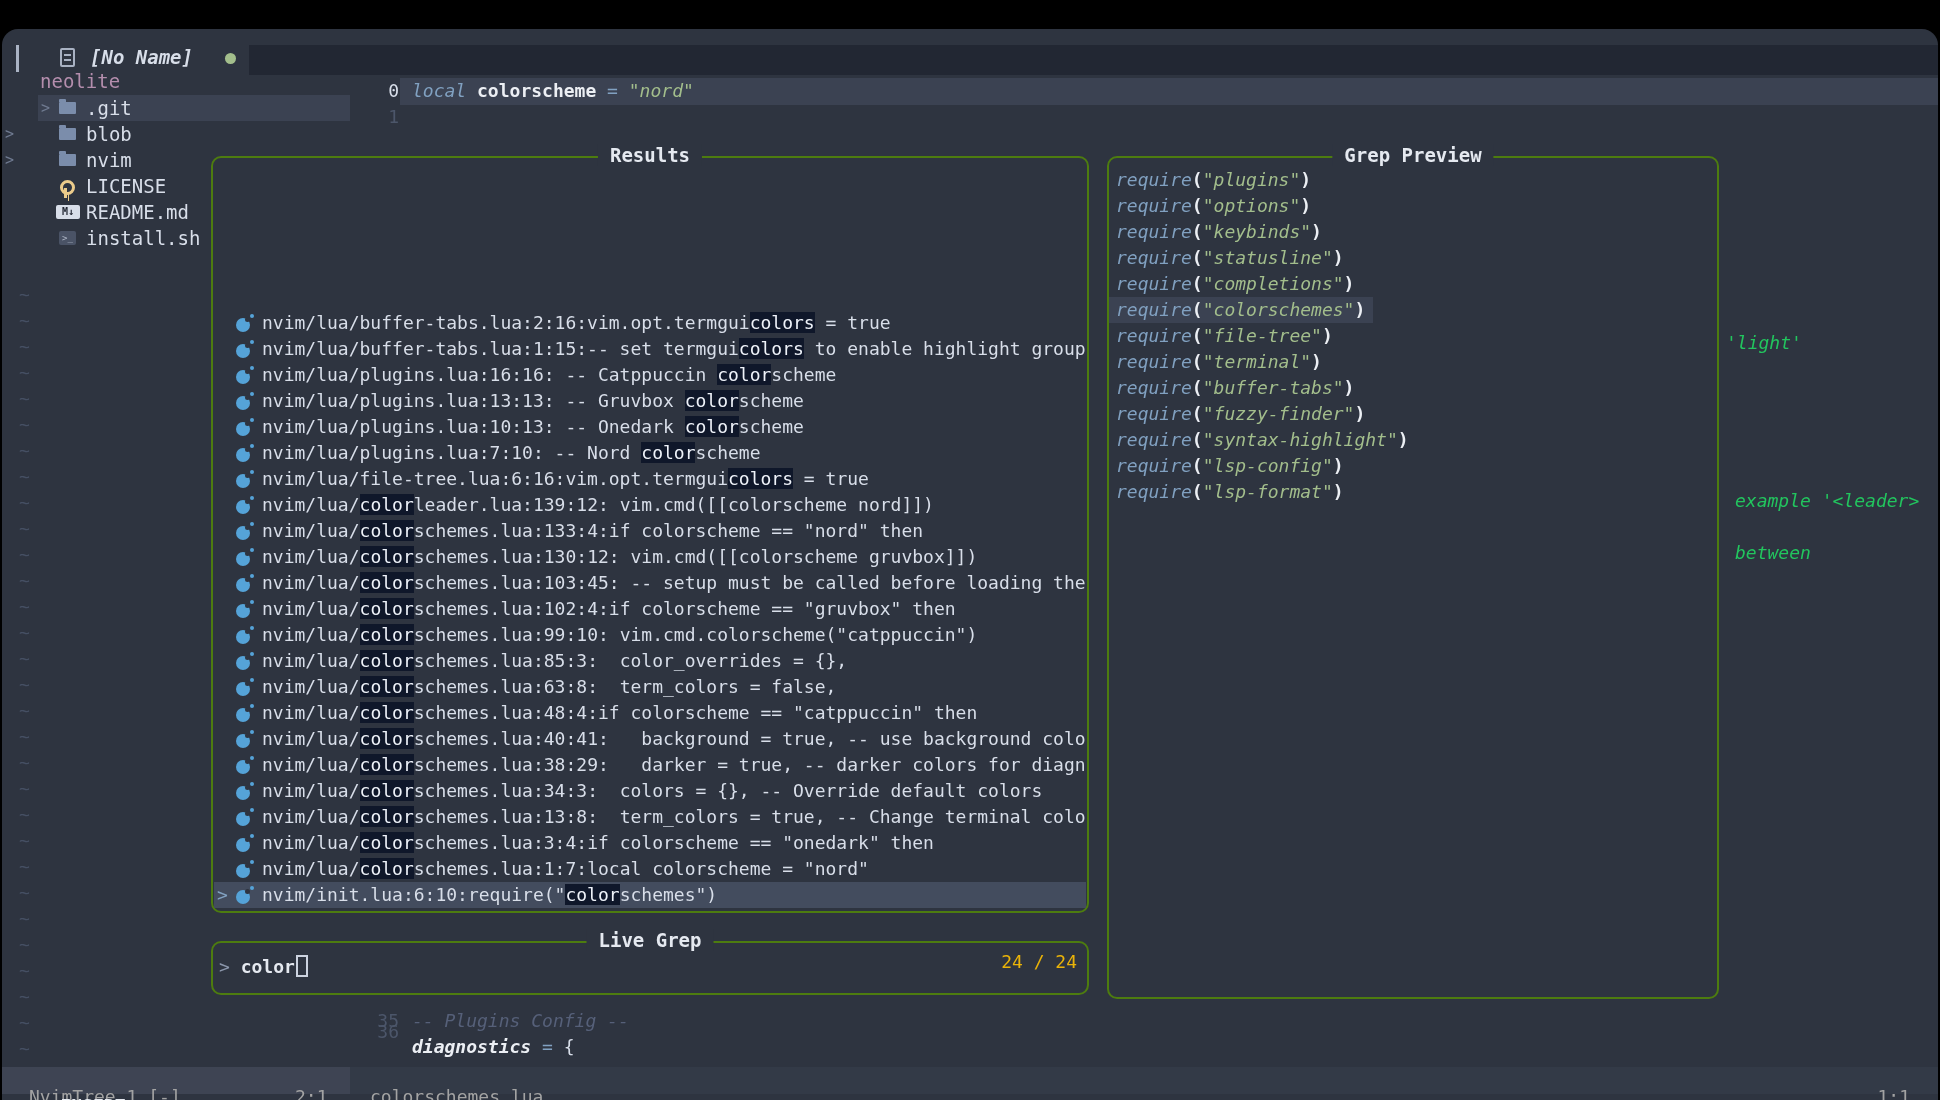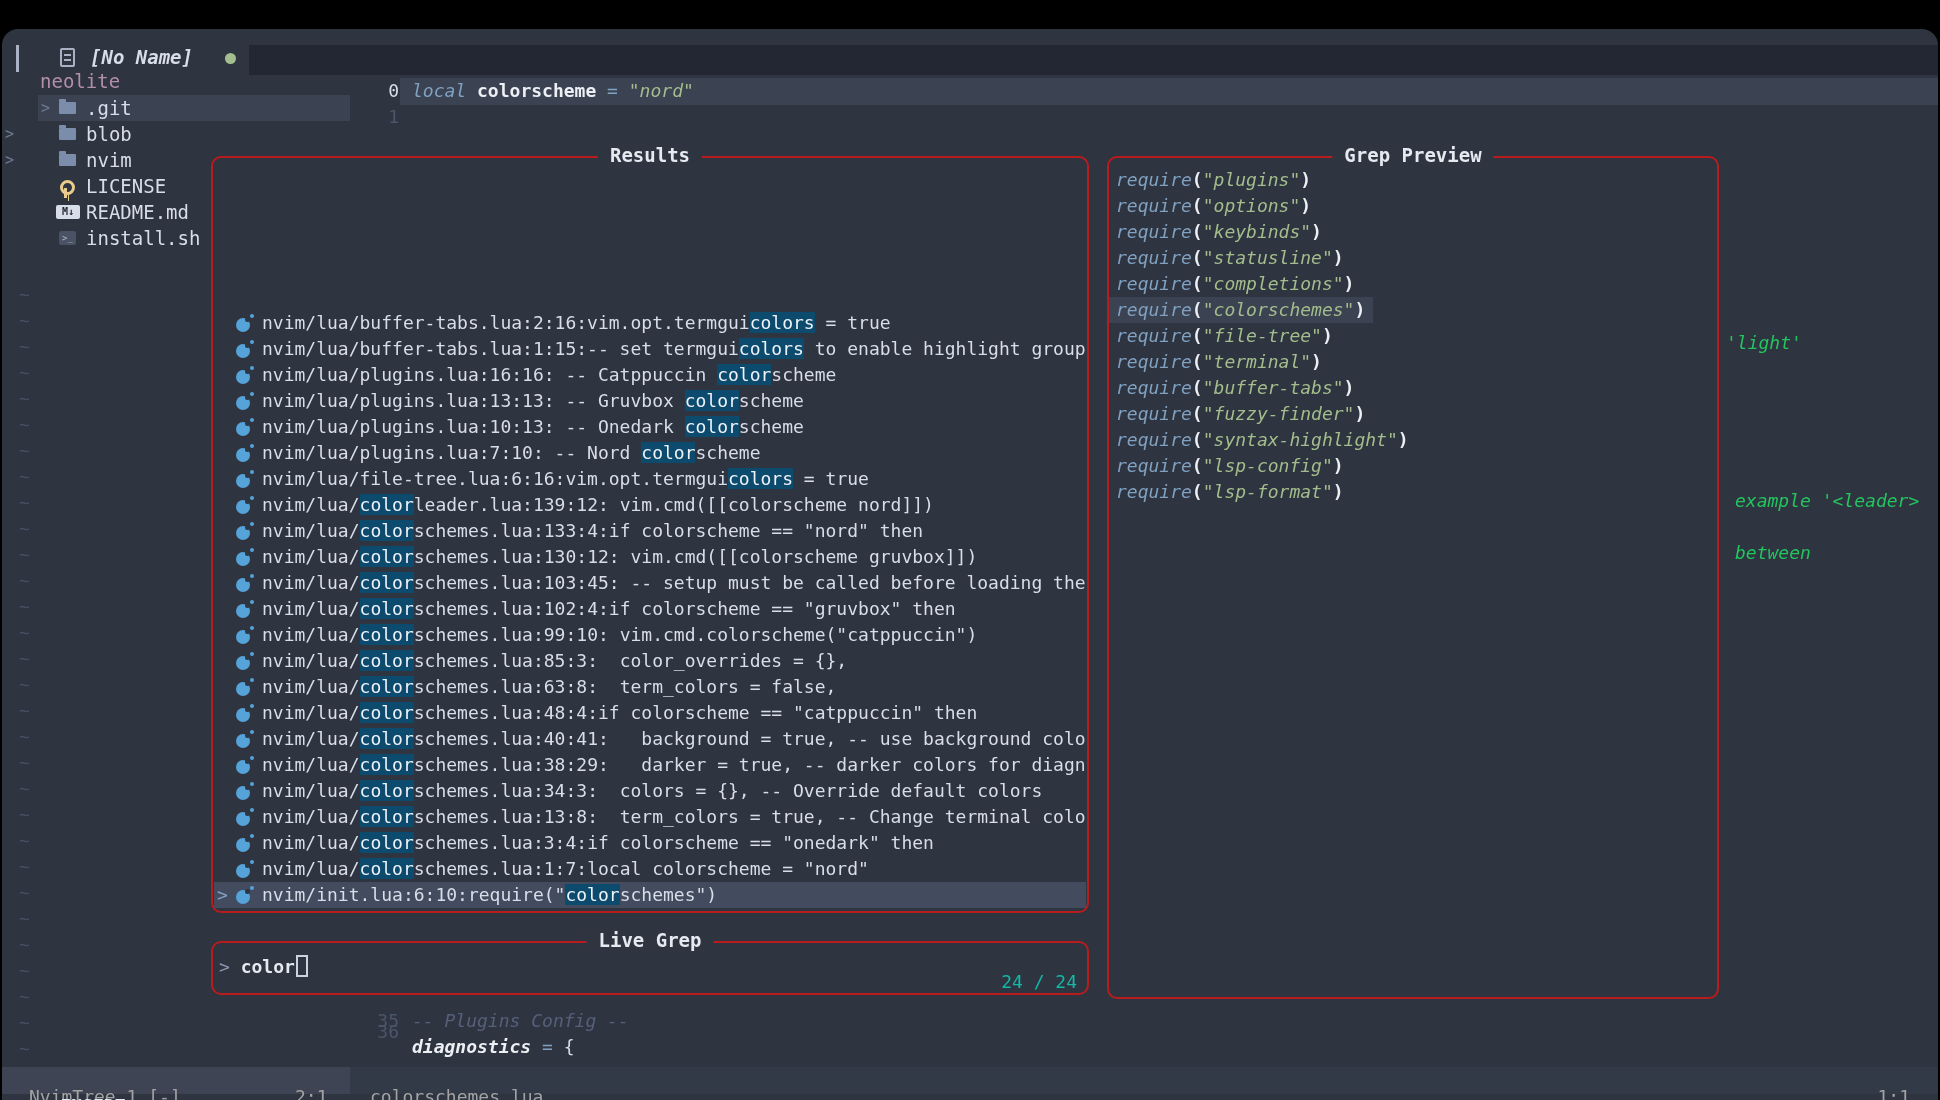--- a/index.html
+++ b/index.html
@@ -46,42 +46,42 @@
   .icon-diamond{width:11px;height:11px;background:#5a6478;transform:rotate(45deg);margin-left:2px;margin-top:1px;border-radius:1px;}
   .icon-key{position:relative;width:12px;height:18px;margin-top:-3px;}
   .icon-key::before{content:"";position:absolute;left:1px;top:0;width:9px;height:9px;border:3px solid #ebcb8b;border-radius:50%;}
   .icon-key::after{content:"";position:absolute;left:5px;top:8px;width:3px;height:10px;background:#ebcb8b;box-shadow:3px 4px 0 -1px #ebcb8b;}
   .icon-md{width:24px;height:14px;background:#d8dee9;border-radius:2px;color:#222733;font-size:10px;font-weight:700;text-align:center;line-height:14px;margin-top:-1px;margin-left:-3px;}
   .icon-sh{width:17px;height:14px;background:#4a5366;border-radius:2px;color:#aeb6c6;font-size:9px;text-align:center;line-height:14px;margin-top:-1px;}
   #tildes{position:absolute;left:17px;top:253px;}
   .tilde{height:26px;line-height:26px;font-size:18px;color:#454f63;}
 
   
-  .float{position:absolute;border:2px solid #b91c1c;border-radius:10px;background:#2e3440;}
+  .float{position:absolute;border:2px solid #4d7c0f;border-radius:10px;background:#2e3440;}
   .ftitle{position:absolute;top:-14px;left:50%;transform:translateX(-50%);background:#2e3440;
           padding:0 12px;font-size:19px;font-weight:700;color:#e5e9f0;white-space:pre;}
   #results{left:209px;top:127px;width:878px;height:757px;}
   #result-rows{position:absolute;left:1px;right:1px;bottom:3px;overflow:hidden;}
   .rrow{position:relative;height:26px;line-height:26px;font-size:18px;white-space:pre;overflow:hidden;}
   .rrow.sel{background:#434c5e;}
   .rcaret{position:absolute;left:3px;color:#81a1c1;display:none;}
   .rrow.sel .rcaret{display:inline;}
   .rtext{display:block;margin-left:48px;color:#d8dee9;}
-  .match{background:#0c4a6e;color:#eef2f9;}
+  .match{background:#0f172a;color:#eef2f9;}
   .lic{position:absolute;left:22px;top:5px;width:18px;height:17px;}
   .lic .b{position:absolute;left:0;bottom:0;width:14px;height:14px;border-radius:50%;background:#55a3d8;}
   .lic .n{position:absolute;left:9px;top:2px;width:5px;height:5px;border-radius:50%;background:#2e3440;}
   .lic .s{position:absolute;left:14px;top:-1px;width:4px;height:4px;border-radius:50%;background:#55a3d8;}
 
   #livegrep{left:209px;top:912px;width:878px;height:54px;}
   .lg-line{position:absolute;left:6px;top:12px;font-size:18px;white-space:pre;}
   .lg-prompt{color:#8b96ab;}
   .lg-query{color:#e5e9f0;font-weight:700;}
   .lg-cursor{display:inline-block;width:12px;height:22px;border:2px solid #ccd3e0;vertical-align:-4px;margin-left:1px;}
-  .lg-counter{position:absolute;right:10px;top:28px;font-size:18px;color:#14b8a6;white-space:pre;}
+  .lg-counter{position:absolute;right:10px;top:8px;font-size:18px;color:#eab308;white-space:pre;}
 
   #preview{left:1105px;top:127px;width:612px;height:843px;}
   #preview-lines{position:absolute;left:0;top:9px;right:0;}
   .pline{height:26px;line-height:26px;font-size:18px;white-space:pre;}
   .pwrap{display:inline-block;padding:0 8px 0 7px;}
   .pline.cur .pwrap{background:#3b4252;}
   .p-fn{color:#81a1c1;font-style:italic;}
   .p-par{color:#eceff4;font-weight:700;}
   .p-str{color:#a3be8c;font-style:italic;}
 

